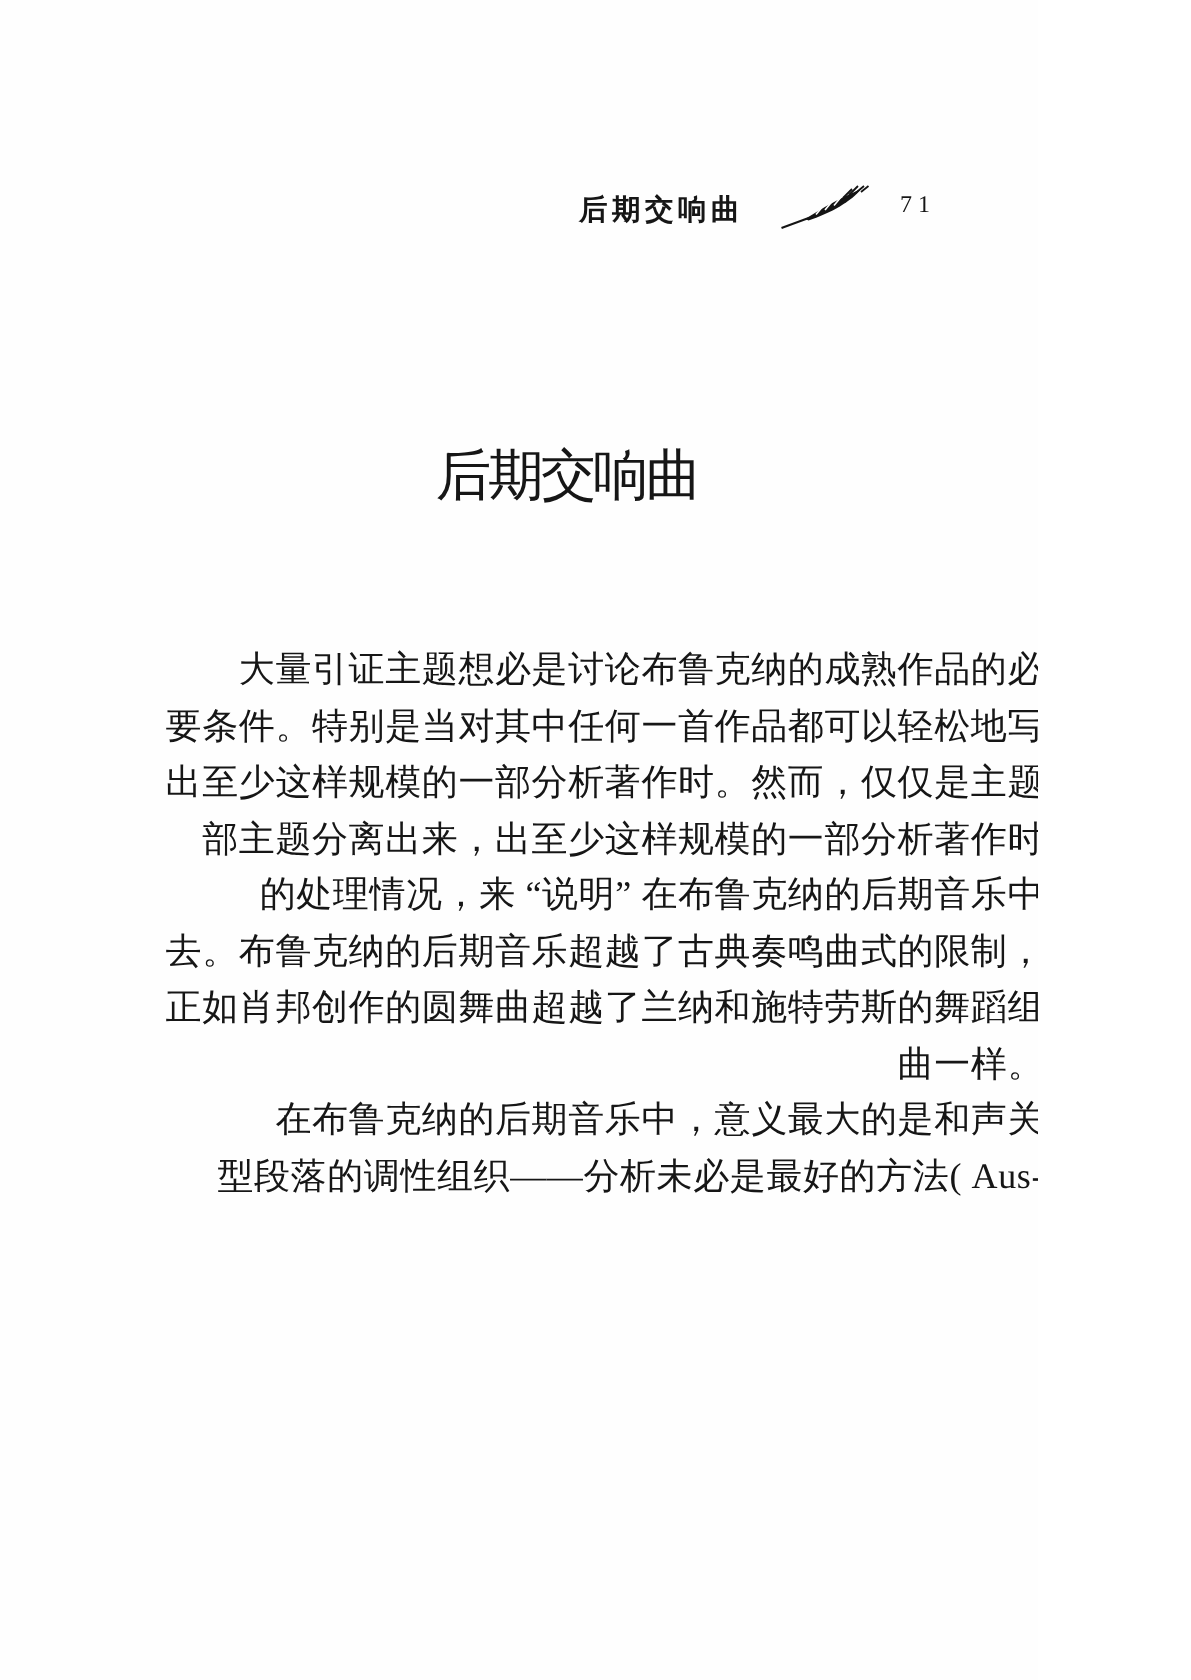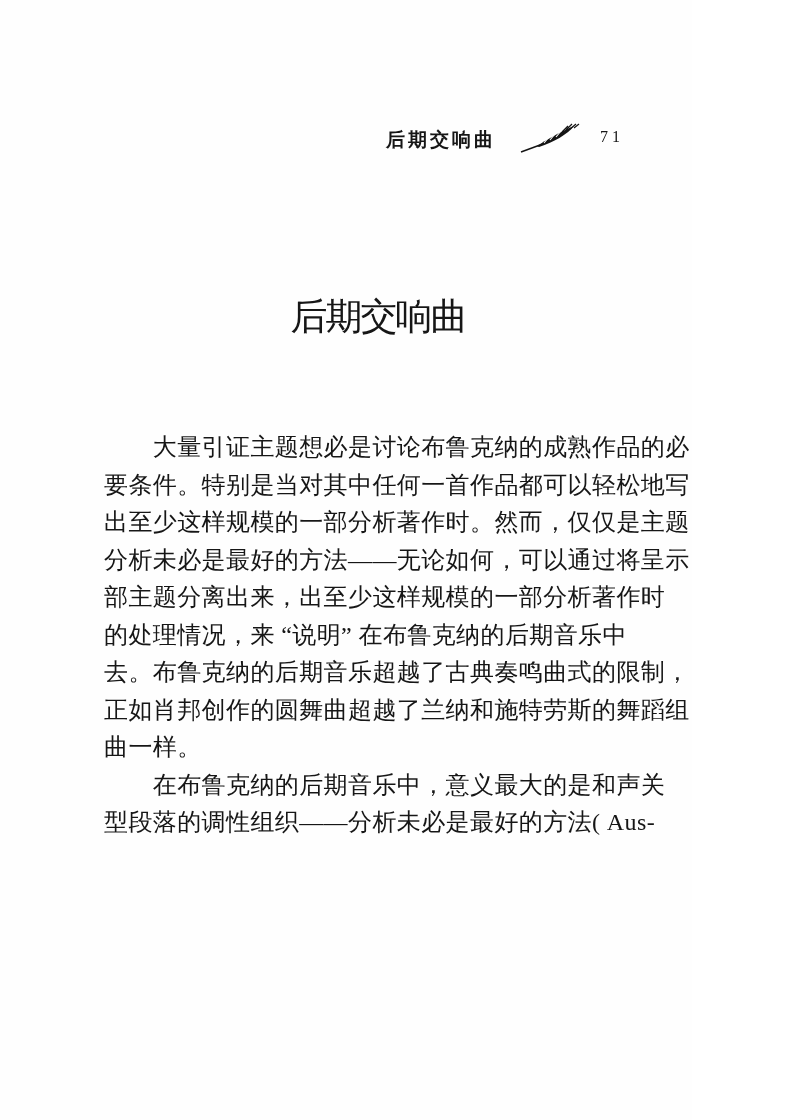--- a/index.html
+++ b/index.html
@@ -70,20 +70,21 @@
     left: 104px;
     top: 429px;
     width: 592px;
     font-size: 24px;
     line-height: 37.5px;
     letter-spacing: 0.4px;
   }
   .body-line {
     height: 37.5px;
     white-space: pre;
+    text-align: right;
   }
 
   
   .watermark {
     position: absolute;
     top: 1071px;
     right: 20px;
     font-size: 26px;
     letter-spacing: 1.5px;
     color: #f9968d;
@@ -116,21 +117,20 @@
   </span>
 
   <div class="page-number">71</div>
 
   <h1 class="chapter-title">后期交响曲</h1>
 
   <div class="body-text">
       <div class="body-line">　　大量引证主题想必是讨论布鲁克纳的成熟作品的必</div>
       <div class="body-line">要条件。特别是当对其中任何一首作品都可以轻松地写</div>
       <div class="body-line">出至少这样规模的一部分析著作时。然而，仅仅是主题</div>
-      <div class="body-line">分析未必是最好的方法——无论如何，可以通过将呈示</div>
       <div class="body-line">部主题分离出来，出至少这样规模的一部分析著作时</div>
       <div class="body-line">的处理情况，来 “说明” 在布鲁克纳的后期音乐中</div>
       <div class="body-line">去。布鲁克纳的后期音乐超越了古典奏鸣曲式的限制，</div>
       <div class="body-line">正如肖邦创作的圆舞曲超越了兰纳和施特劳斯的舞蹈组</div>
       <div class="body-line">曲一样。</div>
       <div class="body-line">　　在布鲁克纳的后期音乐中，意义最大的是和声关</div>
       <div class="body-line">型段落的调性组织——分析未必是最好的方法( Aus-</div>
     </div>
 
 

